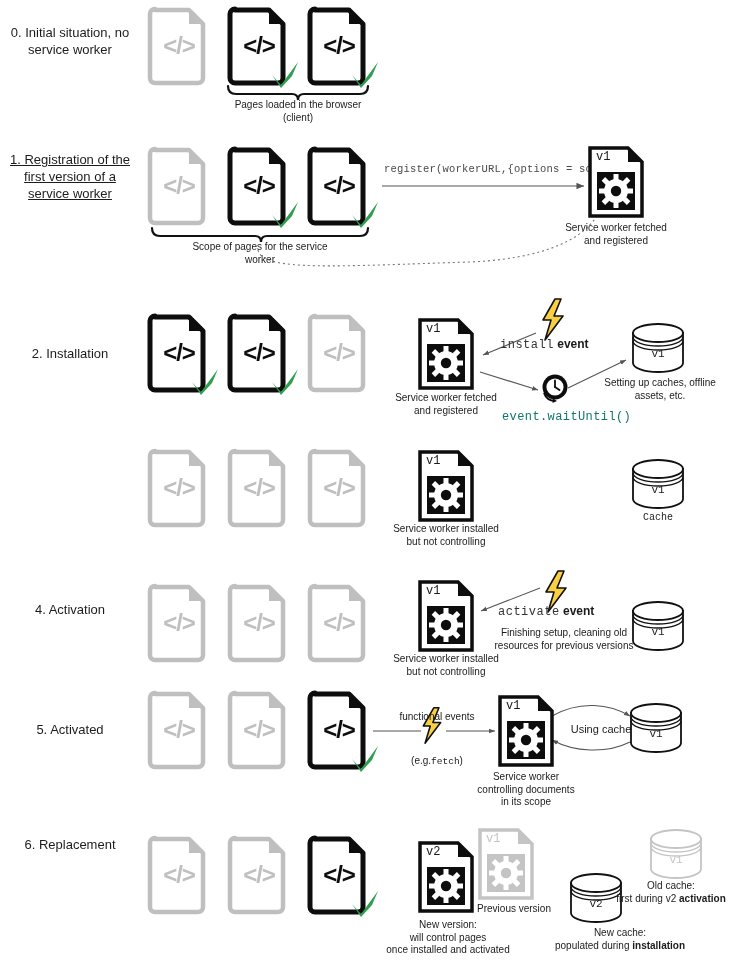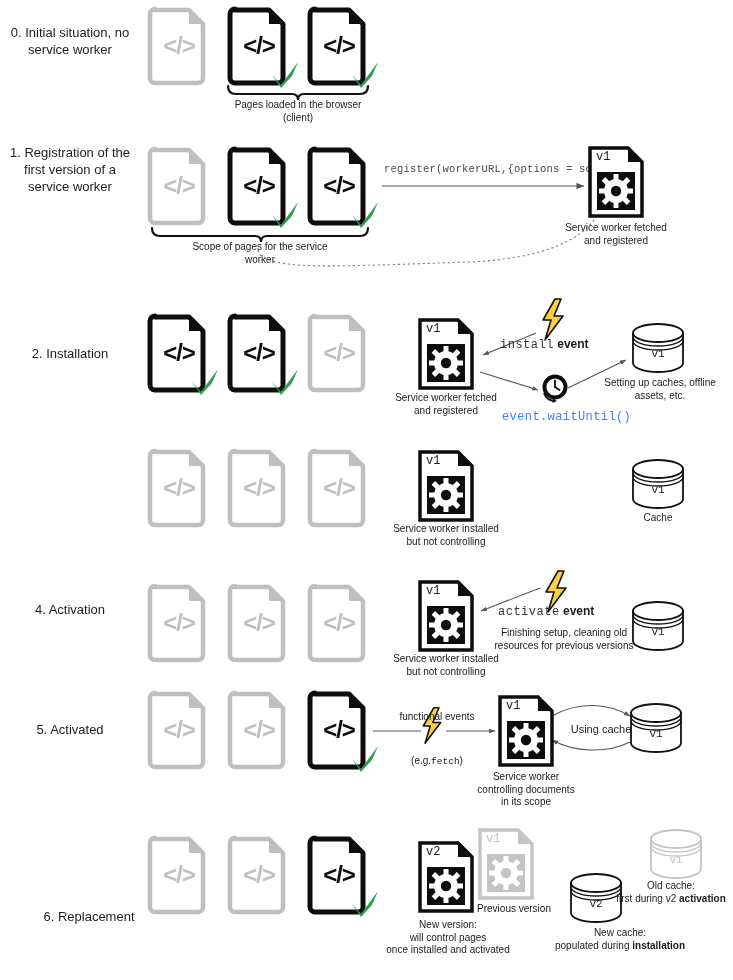--- a/index.html
+++ b/index.html
@@ -148,21 +148,21 @@
         <path d="M41,2 l14,14 h-14 z" fill="#0d0d0d"></path>
       </svg>
     <div class="code" style="color:#0d0d0d;">&lt;/&gt;</div>
     <svg class="check" viewBox="0 0 34 34">
         <path d="M4,17 L13,27 L30,4 L24,18 L13,30 z" fill="#2e9e4f"></path>
       </svg>
   </div>
   <div class="cap" style="left:208px;top:99px;width:180px;white-space:pre-line;">Pages loaded in the browser
 (client)</div>
 
-  <div class="step-label" style="top:144px;white-space:pre-line;">1. Registration of the
+  <div class="step-label" style="top:151px;white-space:pre-line;text-decoration:underline;">1. Registration of the
 first version of a
 service worker</div>
 
   <div class="page" style="left:148px;top:148px;">
     <svg class="sheet" viewBox="0 0 62 76">
         <path d="M7,2 h34 l14,14 v54 a5,5 0 0 1 -5,5 h-43 a5,5 0 0 1 -5,-5 v-64 a5,5 0 0 1 5,-5 z" fill="#fff" stroke="#bfbfbf" stroke-width="4.5" stroke-linejoin="round"></path>
         <path d="M41,2 l14,14 h-14 z" fill="#bfbfbf"></path>
       </svg>
     <div class="code" style="color:#bfbfbf;">&lt;/&gt;</div>
   </div>
@@ -282,21 +282,21 @@
   </div>
 
   <svg class="abs" style="left:540px;top:373px;" width="30" height="30" viewBox="0 0 30 30">
       <circle cx="15" cy="14" r="12.5" fill="#0d0d0d"></circle>
       <circle cx="15" cy="14" r="8.6" fill="#fff"></circle>
       <line x1="15" y1="14" x2="15" y2="7.5" stroke="#0d0d0d" stroke-width="1.8" stroke-linecap="round"></line>
       <line x1="15" y1="14" x2="19.5" y2="17" stroke="#0d0d0d" stroke-width="1.8" stroke-linecap="round"></line>
       <path d="M4,20 a12,12 0 0 0 11,8" fill="none" stroke="#0d0d0d" stroke-width="2"></path>
       <path d="M13,25.5 l4,2.5 l-4.5,2 z" fill="#0d0d0d"></path>
     </svg>
-  <div class="evt mono" style="left:502px;top:410px;font-size:12px;letter-spacing:0.4px;color:#3b82f6;">event.waitUntil()</div>
+  <div class="evt mono" style="left:502px;top:410px;font-size:12px;letter-spacing:0.4px;color:#0f766e;">event.waitUntil()</div>
 
   <div class="cache" style="left:630px;top:322px;">
     <svg class="abs" style="left:0;top:0;" width="56" height="52" viewBox="0 0 56 52">
         <path d="M3,11 v30 a25,9 0 0 0 50,0 v-30 z" fill="#fff" stroke="#111" stroke-width="1.8"></path>
         <ellipse cx="28" cy="11" rx="25" ry="9" fill="#fff" stroke="#111" stroke-width="1.8"></ellipse>
         <path d="M3,15 a25,9 0 0 0 50,0" fill="none" stroke="#111" stroke-width="1.4"></path>
         <path d="M3,19 a25,9 0 0 0 50,0" fill="none" stroke="#111" stroke-width="1.4"></path>
       </svg>
     <div class="clabel">v1</div>
   </div>
@@ -353,21 +353,21 @@
 
   <div class="cache" style="left:630px;top:458px;">
     <svg class="abs" style="left:0;top:0;" width="56" height="52" viewBox="0 0 56 52">
         <path d="M3,11 v30 a25,9 0 0 0 50,0 v-30 z" fill="#fff" stroke="#111" stroke-width="1.8"></path>
         <ellipse cx="28" cy="11" rx="25" ry="9" fill="#fff" stroke="#111" stroke-width="1.8"></ellipse>
         <path d="M3,15 a25,9 0 0 0 50,0" fill="none" stroke="#111" stroke-width="1.4"></path>
         <path d="M3,19 a25,9 0 0 0 50,0" fill="none" stroke="#111" stroke-width="1.4"></path>
       </svg>
     <div class="clabel">v1</div>
   </div>
-  <div class="cap" style="left:598px;top:512px;width:120px;">Cache</div>
+  <div class="cap" style="left:598px;top:512px;width:120px;font-family:Liberation Mono, monospace;">Cache</div>
 
   <div class="step-label" style="top:601px;white-space:pre-line;">4. Activation</div>
 
   <div class="page" style="left:148px;top:585px;">
     <svg class="sheet" viewBox="0 0 62 76">
         <path d="M7,2 h34 l14,14 v54 a5,5 0 0 1 -5,5 h-43 a5,5 0 0 1 -5,-5 v-64 a5,5 0 0 1 5,-5 z" fill="#fff" stroke="#bfbfbf" stroke-width="4.5" stroke-linejoin="round"></path>
         <path d="M41,2 l14,14 h-14 z" fill="#bfbfbf"></path>
       </svg>
     <div class="code" style="color:#bfbfbf;">&lt;/&gt;</div>
   </div>
@@ -497,21 +497,21 @@
   <div class="cache" style="left:628px;top:702px;">
     <svg class="abs" style="left:0;top:0;" width="56" height="52" viewBox="0 0 56 52">
         <path d="M3,11 v30 a25,9 0 0 0 50,0 v-30 z" fill="#fff" stroke="#111" stroke-width="1.8"></path>
         <ellipse cx="28" cy="11" rx="25" ry="9" fill="#fff" stroke="#111" stroke-width="1.8"></ellipse>
         <path d="M3,15 a25,9 0 0 0 50,0" fill="none" stroke="#111" stroke-width="1.4"></path>
         <path d="M3,19 a25,9 0 0 0 50,0" fill="none" stroke="#111" stroke-width="1.4"></path>
       </svg>
     <div class="clabel">v1</div>
   </div>
 
-  <div class="step-label" style="top:908px;padding-left:19px;">6. Replacement</div>
+  <div class="step-label" style="top:836px;">6. Replacement</div>
 
   <div class="page" style="left:148px;top:837px;">
     <svg class="sheet" viewBox="0 0 62 76">
         <path d="M7,2 h34 l14,14 v54 a5,5 0 0 1 -5,5 h-43 a5,5 0 0 1 -5,-5 v-64 a5,5 0 0 1 5,-5 z" fill="#fff" stroke="#bfbfbf" stroke-width="4.5" stroke-linejoin="round"></path>
         <path d="M41,2 l14,14 h-14 z" fill="#bfbfbf"></path>
       </svg>
     <div class="code" style="color:#bfbfbf;">&lt;/&gt;</div>
   </div>
   <div class="page" style="left:228px;top:837px;">
     <svg class="sheet" viewBox="0 0 62 76">

